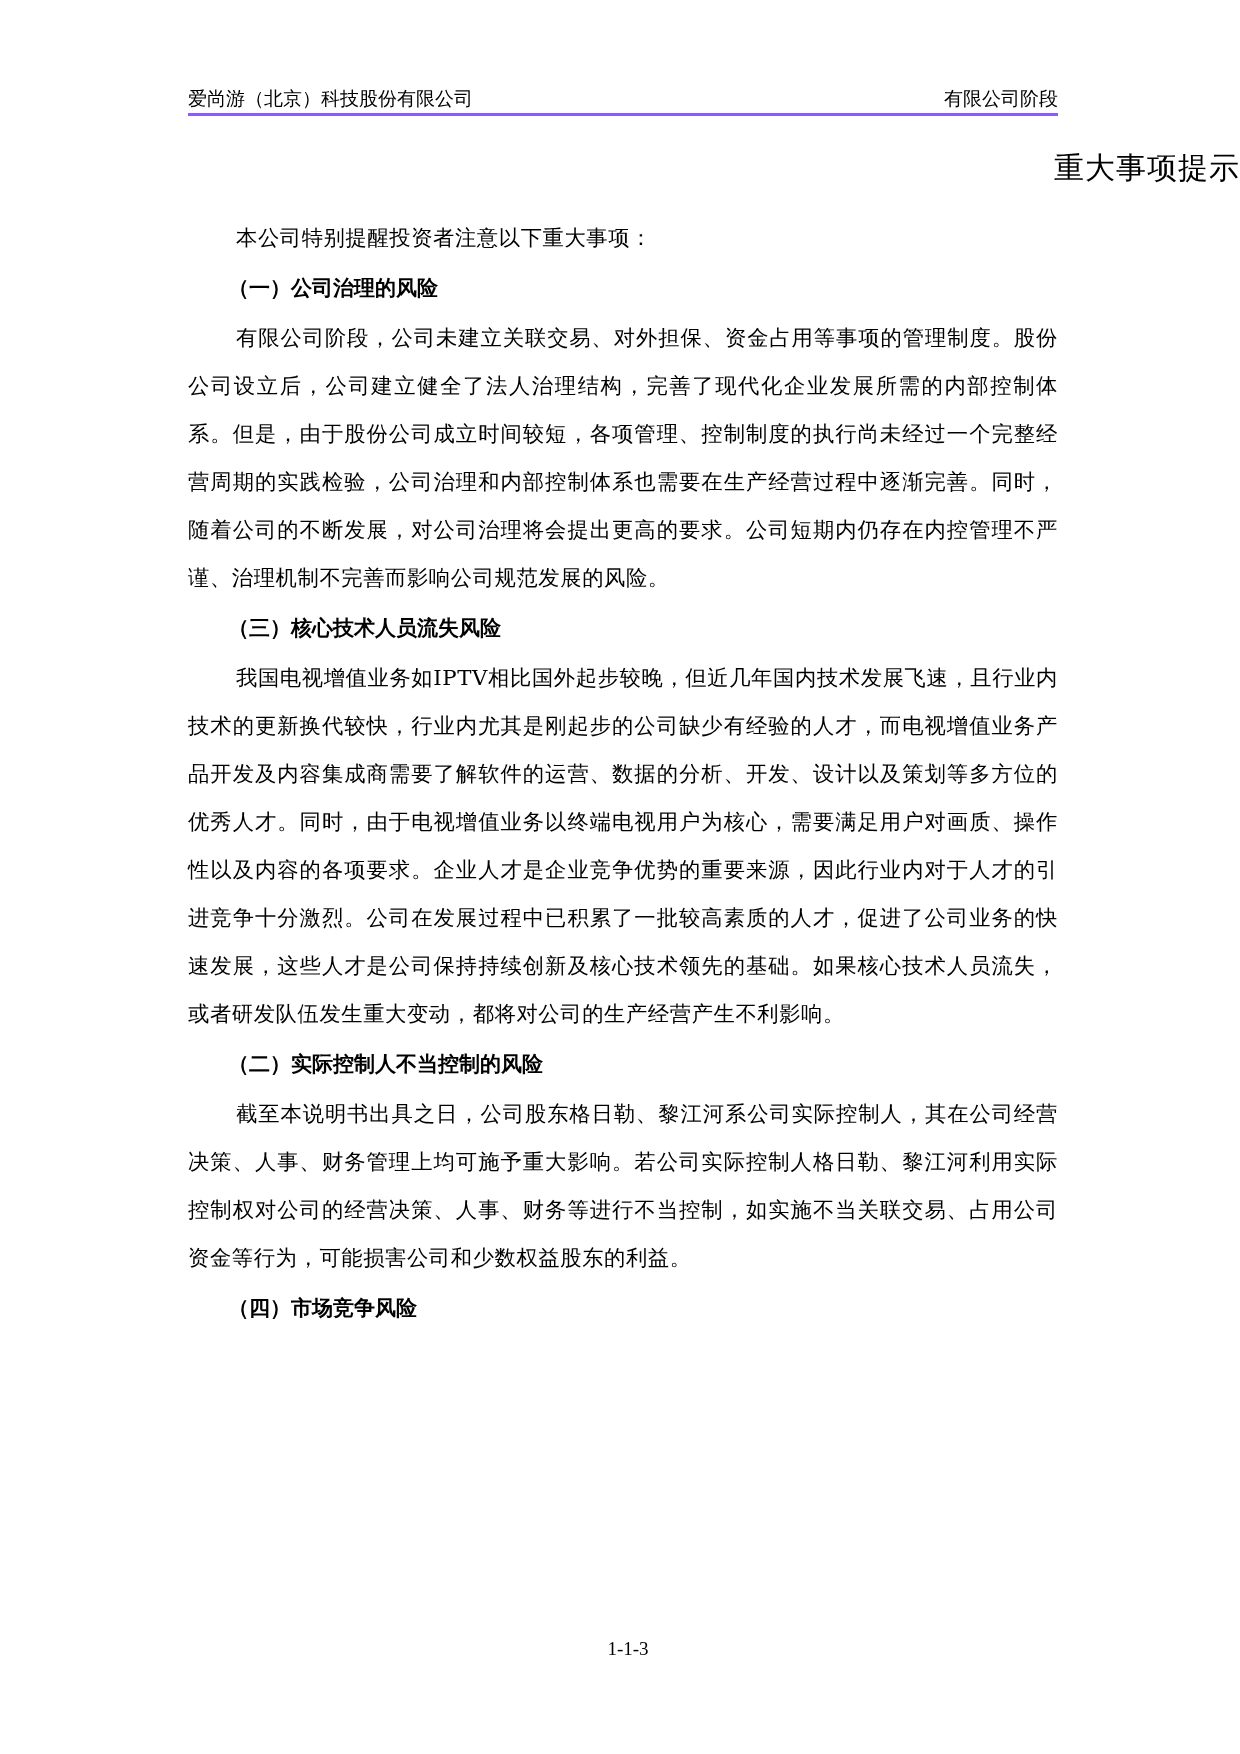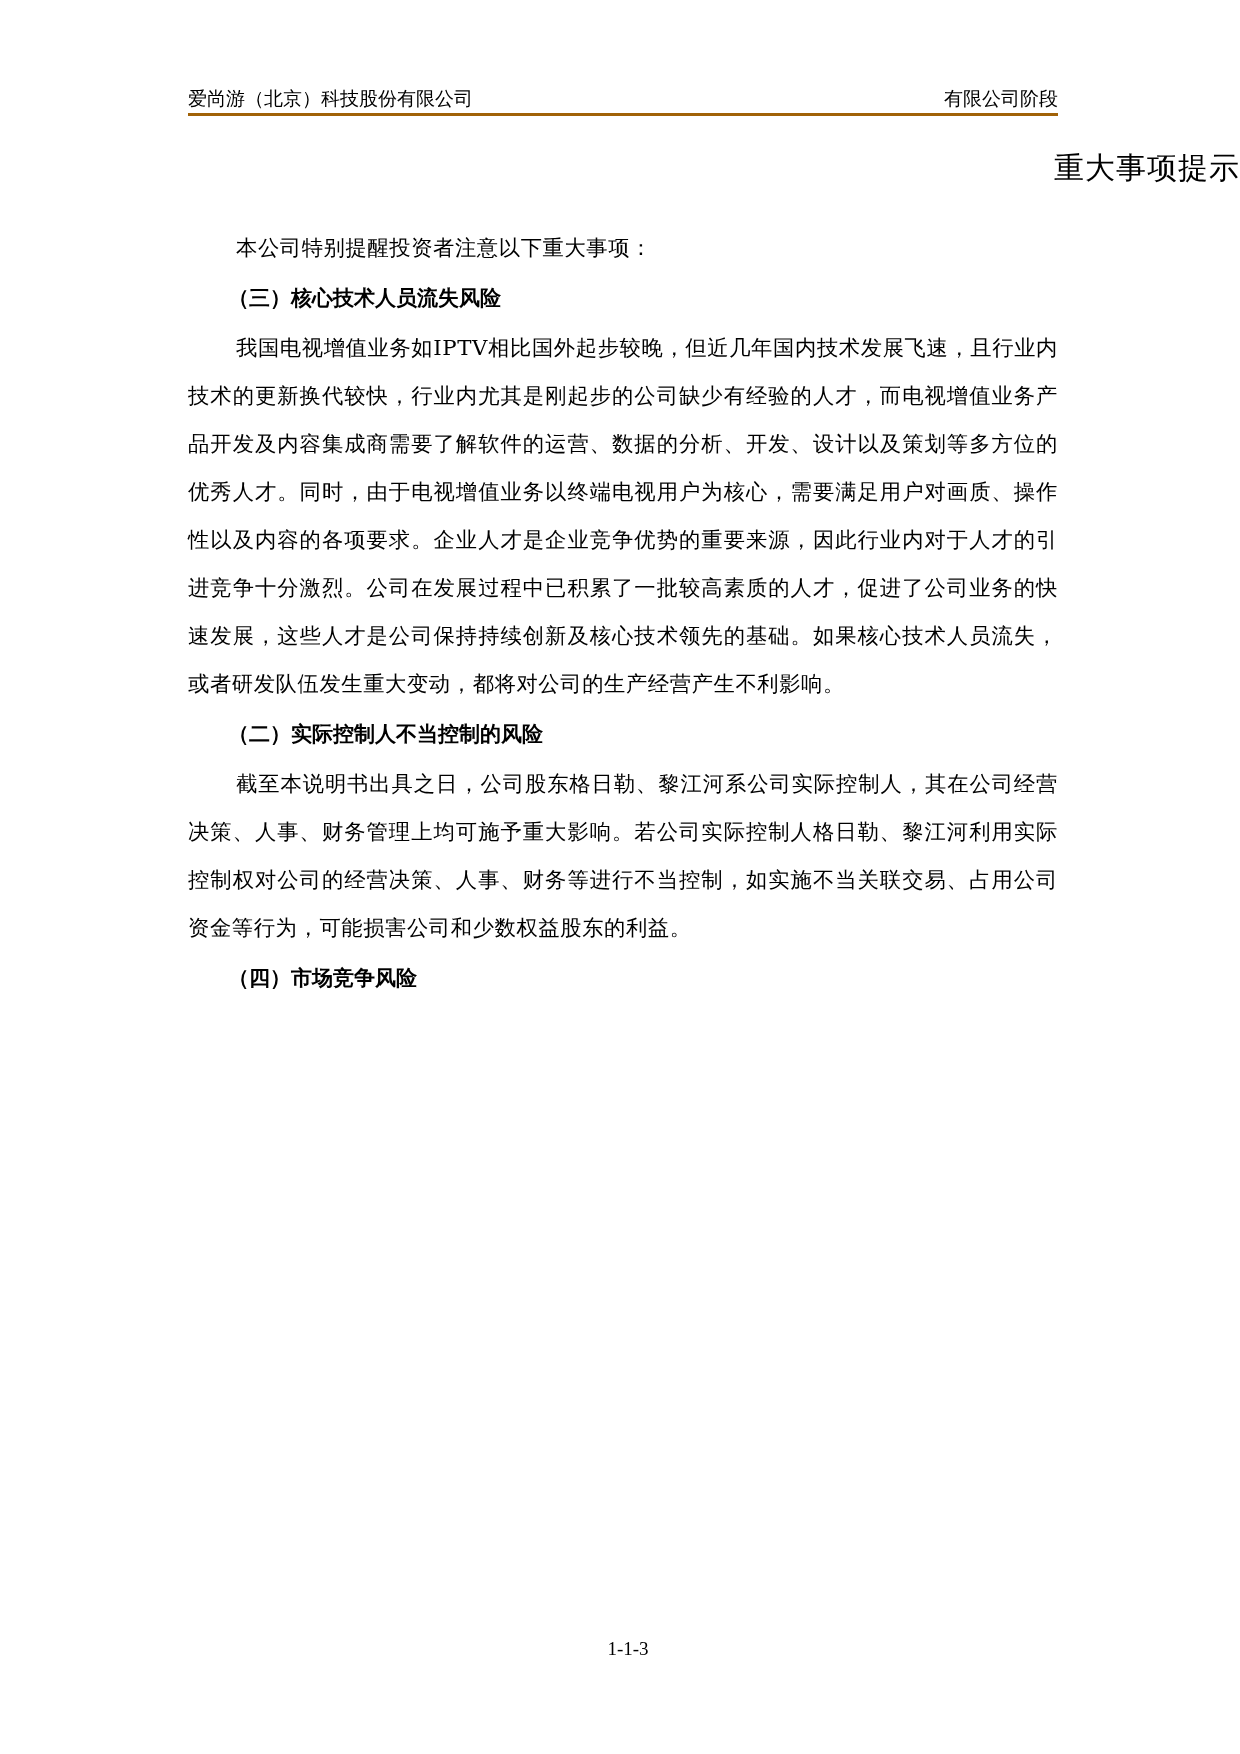--- a/index.html
+++ b/index.html
@@ -14,21 +14,21 @@
     overflow: hidden;
     color: #000000;
     font-family: "DejaVu Serif", "Liberation Serif", serif;
   }
   .page-header {
     position: absolute;
     left: 188px;
     top: 78px;
     width: 870px;
     height: 32px;
-    border-bottom: 3px solid #a16207;
+    border-bottom: 3px solid #8b5cf6;
     display: flex;
     justify-content: space-between;
     align-items: flex-end;
     font-size: 19px;
     line-height: 24px;
     padding-bottom: 3px;
     box-sizing: content-box;
   }
   .page-header span {
     white-space: nowrap;
@@ -41,21 +41,21 @@
     text-align: right;
     font-family: "DejaVu Sans", "Liberation Sans", sans-serif;
     font-size: 30px;
     line-height: 40px;
     font-weight: normal;
     letter-spacing: 1px;
   }
   .content {
     position: absolute;
     left: 188px;
-    top: 224px;
+    top: 214px;
     width: 870px;
   }
   .p {
     font-size: 21.3px;
     line-height: 48px;
     text-indent: 48px;
     text-align: justify;
     margin: 0;
     letter-spacing: 0.6px;
   }
@@ -87,20 +87,24 @@
 <div class="page-header">
   <span>爱尚游（北京）科技股份有限公司</span>
   <span>有限公司阶段</span>
 </div>
 
 <div class="title">重大事项提示</div>
 
 <div class="content">
   <p class="p intro">本公司特别提醒投资者注意以下重大事项：</p>
 
+  <div>
+    <h2 class="h">（一）公司治理的风险</h2>
+    <p class="p">有限公司阶段，公司未建立关联交易、对外担保、资金占用等事项的管理制度。股份公司设立后，公司建立健全了法人治理结构，完善了现代化企业发展所需的内部控制体系。但是，由于股份公司成立时间较短，各项管理、控制制度的执行尚未经过一个完整经营周期的实践检验，公司治理和内部控制体系也需要在生产经营过程中逐渐完善。同时，随着公司的不断发展，对公司治理将会提出更高的要求。公司短期内仍存在内控管理不严谨、治理机制不完善而影响公司规范发展的风险。</p>
+  </div>
 
   <div>
     <h2 class="h">（三）核心技术人员流失风险</h2>
     <p class="p">我国电视增值业务如IPTV相比国外起步较晚，但近几年国内技术发展飞速，且行业内技术的更新换代较快，行业内尤其是刚起步的公司缺少有经验的人才，而电视增值业务产品开发及内容集成商需要了解软件的运营、数据的分析、开发、设计以及策划等多方位的优秀人才。同时，由于电视增值业务以终端电视用户为核心，需要满足用户对画质、操作性以及内容的各项要求。企业人才是企业竞争优势的重要来源，因此行业内对于人才的引进竞争十分激烈。公司在发展过程中已积累了一批较高素质的人才，促进了公司业务的快速发展，这些人才是公司保持持续创新及核心技术领先的基础。如果核心技术人员流失，或者研发队伍发生重大变动，都将对公司的生产经营产生不利影响。</p>
   </div>
 
   <div>
     <h2 class="h">（二）实际控制人不当控制的风险</h2>
     <p class="p">截至本说明书出具之日，公司股东格日勒、黎江河系公司实际控制人，其在公司经营决策、人事、财务管理上均可施予重大影响。若公司实际控制人格日勒、黎江河利用实际控制权对公司的经营决策、人事、财务等进行不当控制，如实施不当关联交易、占用公司资金等行为，可能损害公司和少数权益股东的利益。</p>
   </div>

